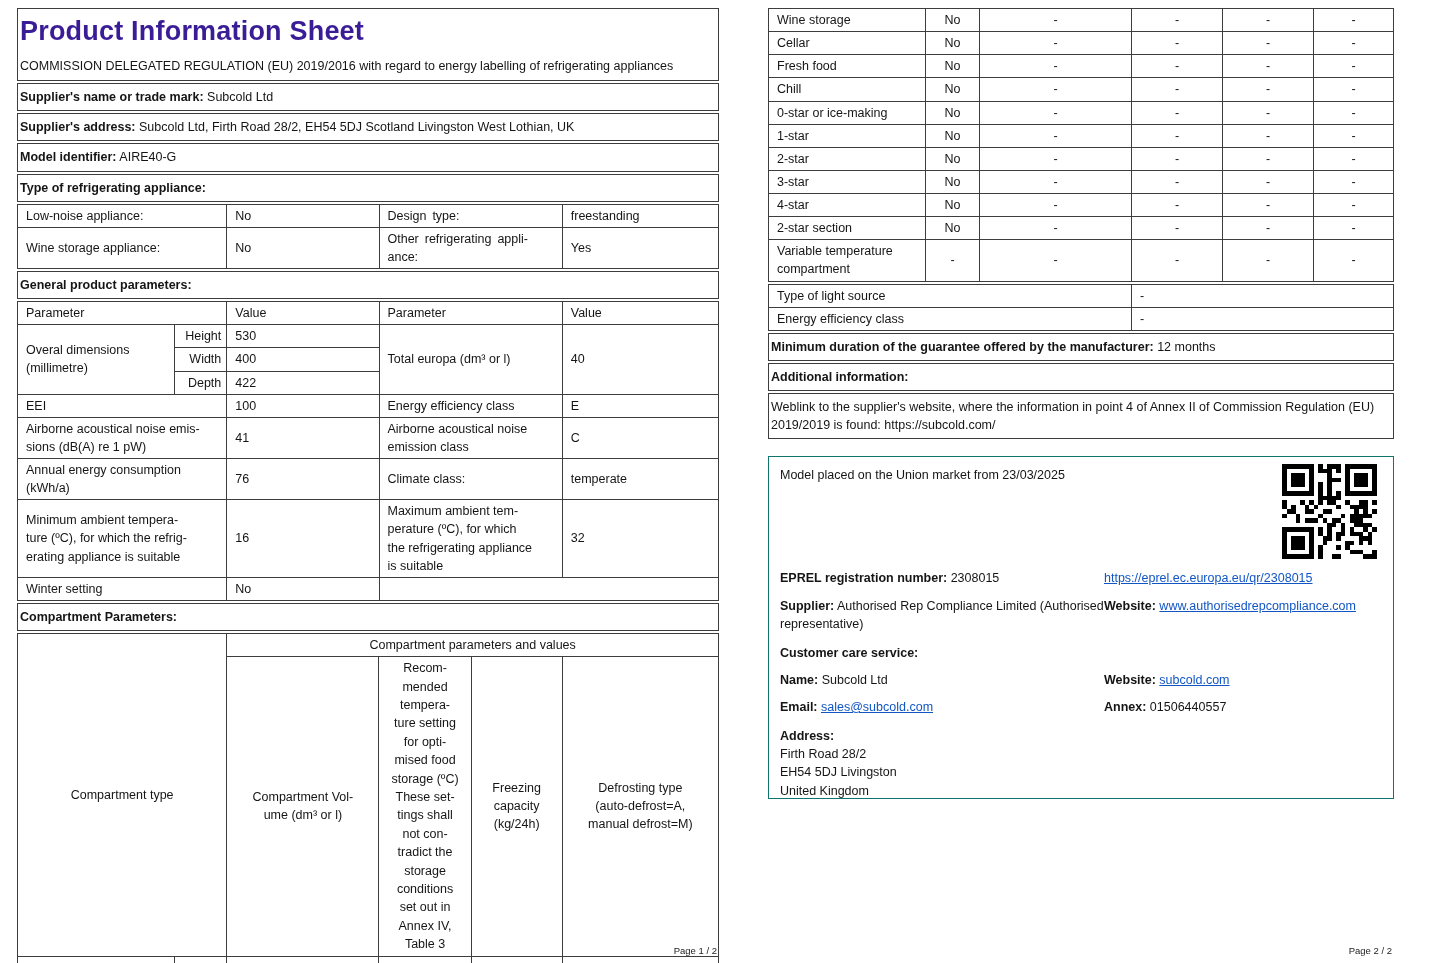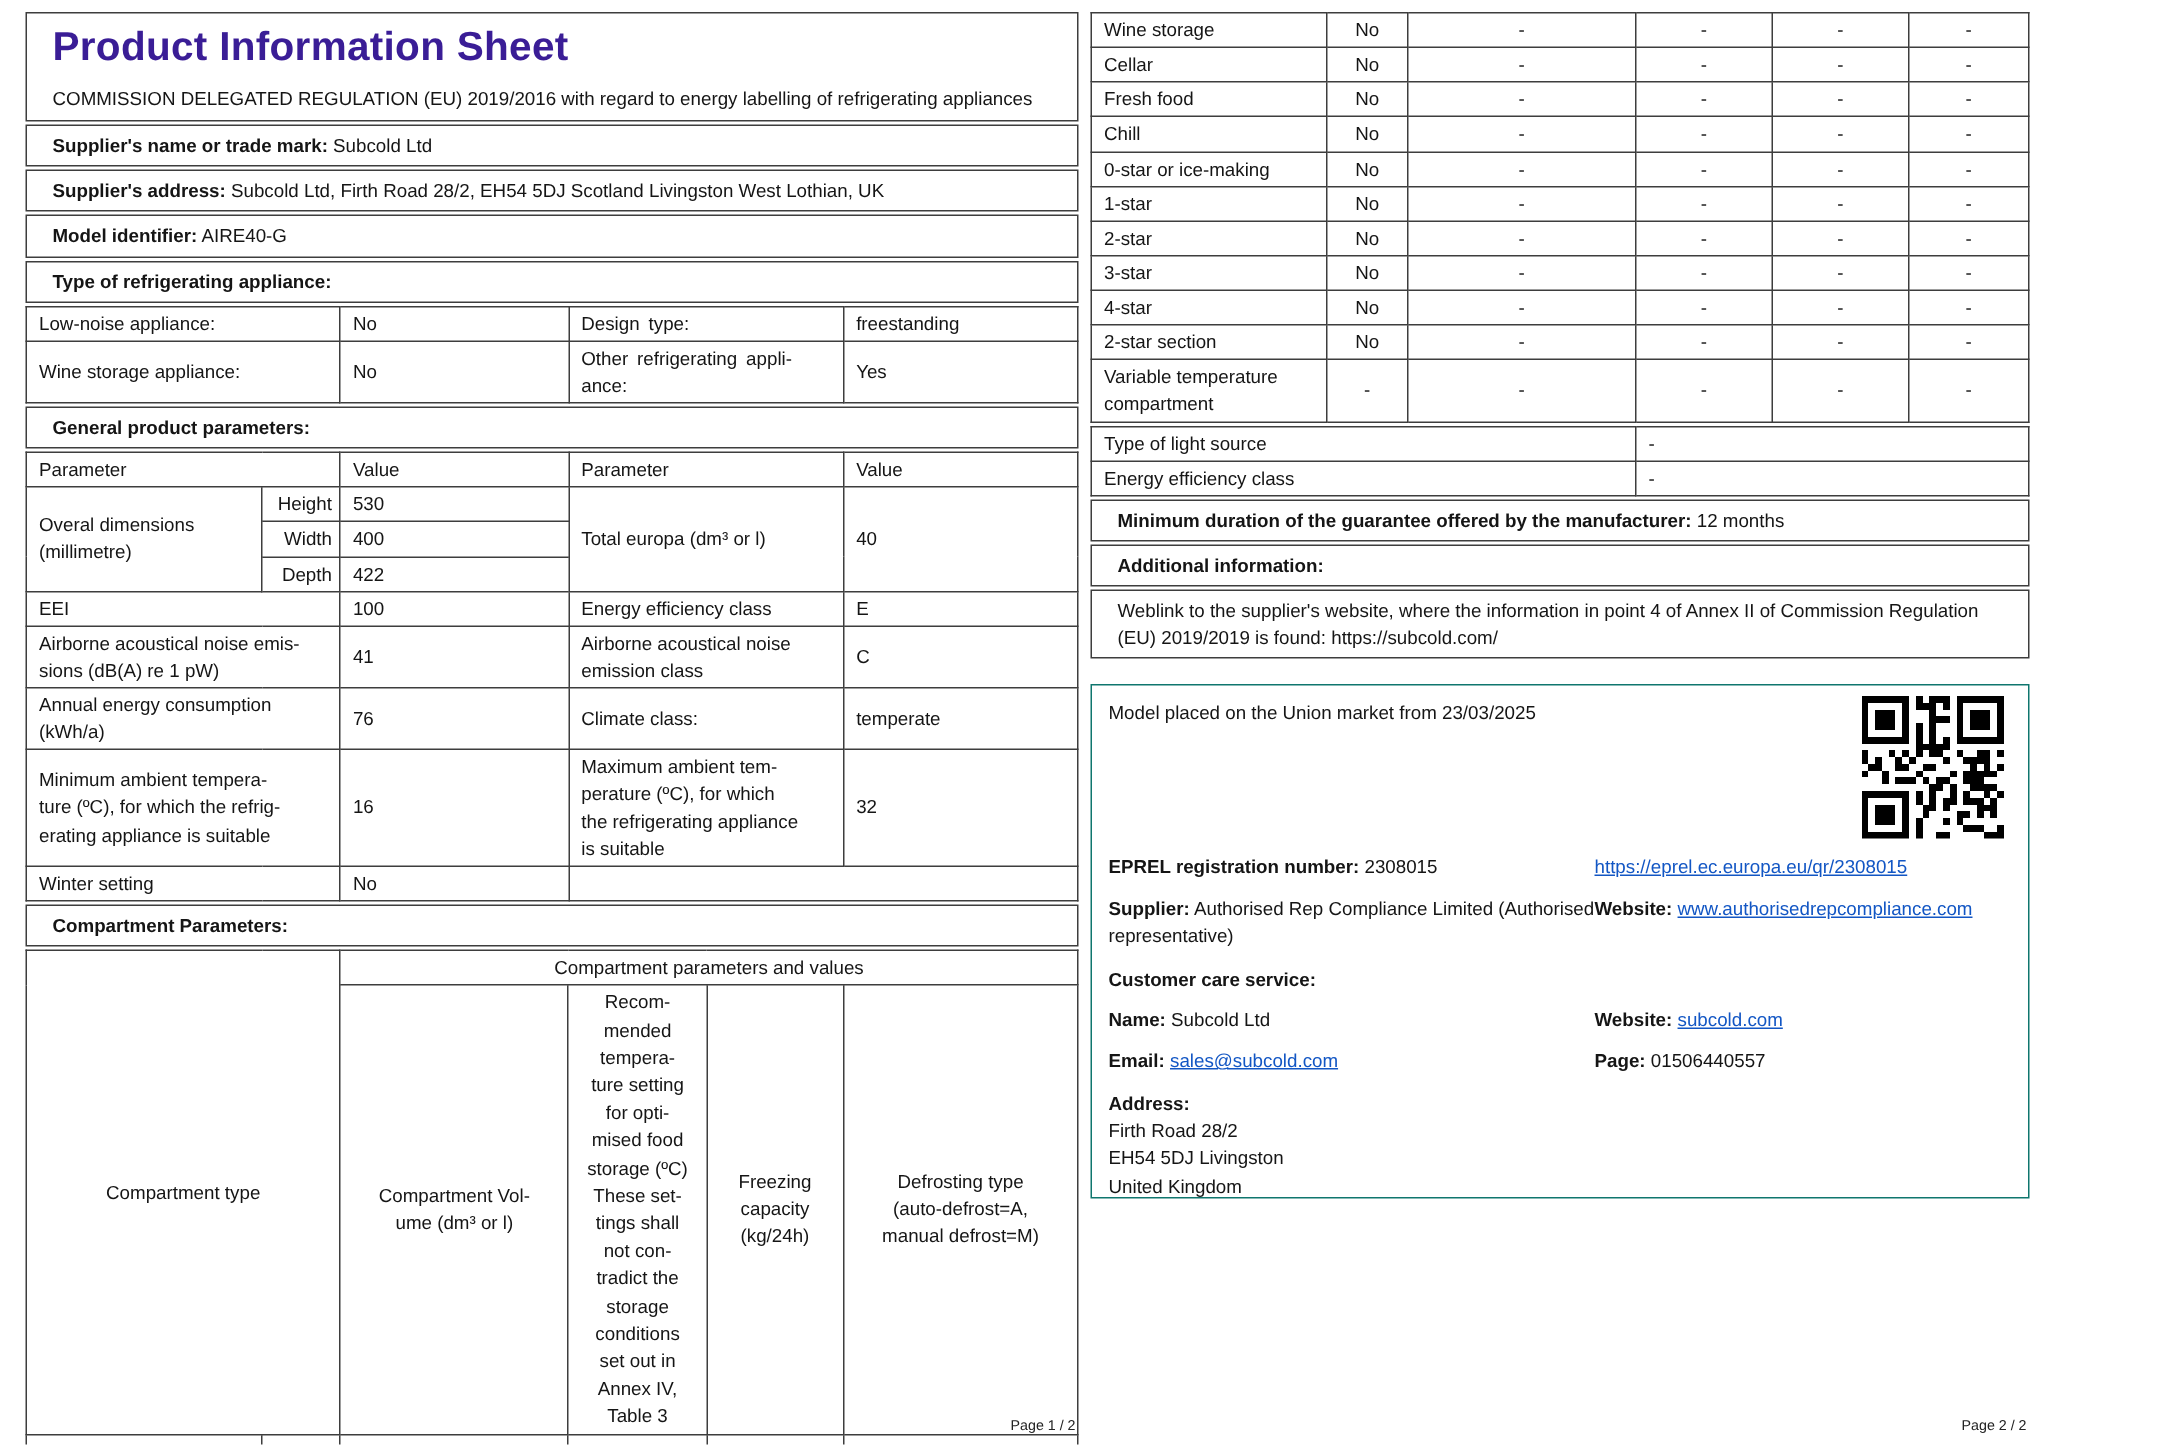--- a/index.html
+++ b/index.html
@@ -1,22 +1,22 @@
 <!DOCTYPE html>
 <html><head>
 <meta charset="utf-8">
 <style>
   html,body{margin:0;padding:0;background:#ffffff;}
   body{width:1445px;height:963px;position:relative;font-family:"Liberation Sans",sans-serif;color:#151515;}
   .page{position:absolute;top:8px;font-size:12.5px;line-height:1.45;}
   #page1{left:17px;width:702px;height:950px;}
-  #page2{left:727px;width:626px;height:950px;}
+  #page2{left:768px;width:626px;height:950px;}
 
   .sec{border:1px solid #3d3d3d;margin-bottom:2px;background:#fff;box-sizing:border-box;}
-  .rowbox{padding:4px 17px;}
+  .rowbox{padding:4px 2px;}
   .bold{font-weight:bold;}
   .doc-title{font-size:27px;font-weight:bold;color:#3a1d96;line-height:1.25;margin:2px 0 8px 0;letter-spacing:.2px;}
   .subtitle{line-height:1.55;}
 
   table.grid{border-collapse:collapse;width:100%;table-layout:fixed;margin-bottom:2px;}
   table.grid td{border:1px solid #3d3d3d;padding:2px 8px;vertical-align:middle;overflow:hidden;}
   .ml{white-space:pre-line;}
   .ctr{text-align:center;}
   .ra{text-align:right;padding-right:5px !important;}
   .just{word-spacing:2.5px;margin-top:40px;}
@@ -618,21 +618,21 @@
         <a class="link" href="#">subcold.com</a>
       </div>
     </div>
 
     <div class="two-col">
       <div>
         <span class="bold">Email:</span>
         <a class="link" href="#">sales@subcold.com</a>
       </div>
       <div>
-        <span class="bold">Page:</span>
+        <span class="bold">Annex:</span>
         <span>01506440557</span>
       </div>
     </div>
 
     <div class="mt10">
       <div class="bold">Address:</div>
       <div class="ml">Firth Road 28/2
 EH54 5DJ Livingston
 United Kingdom</div>
     </div>

